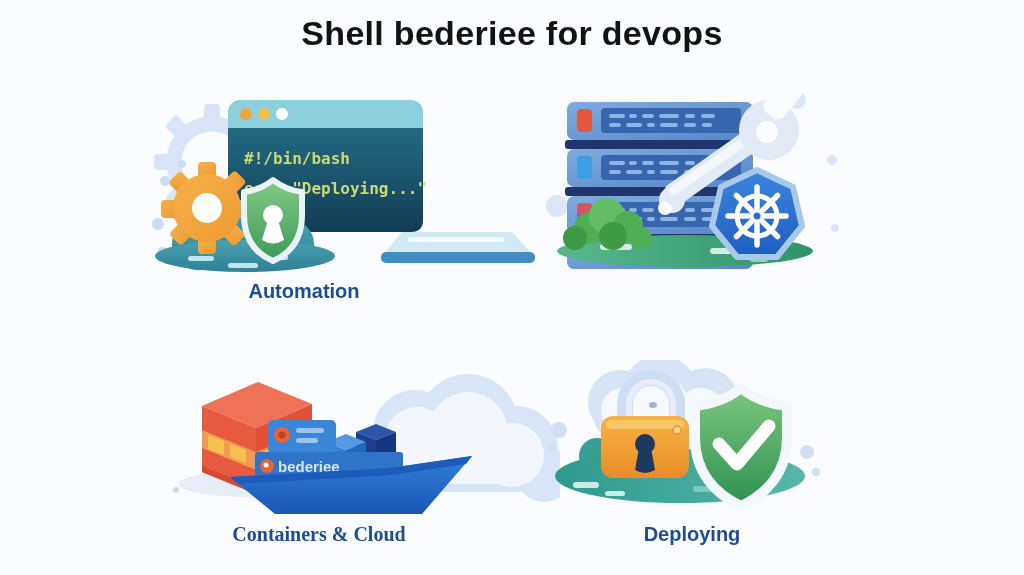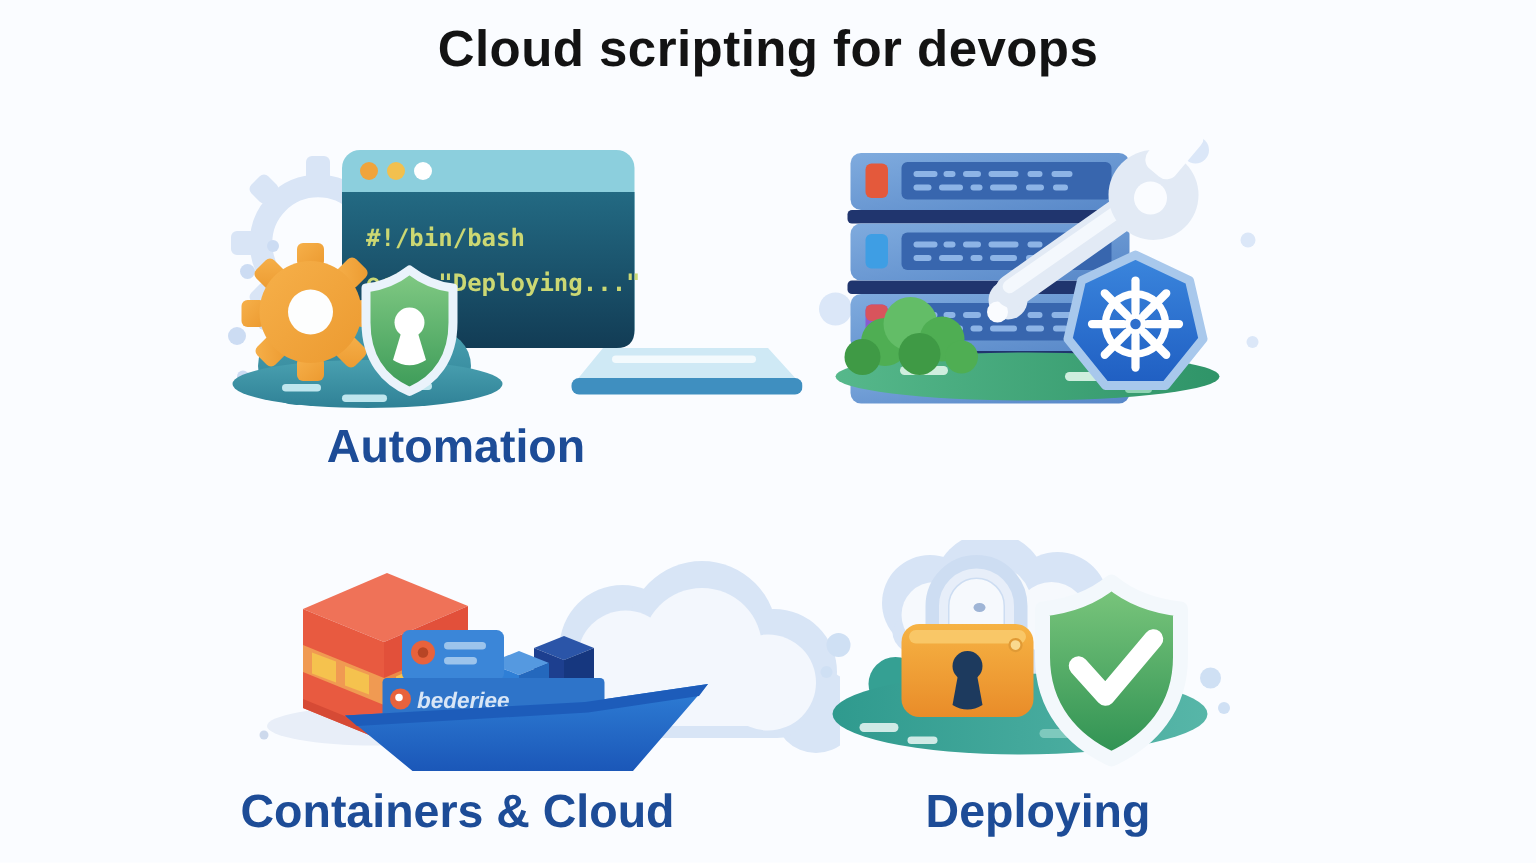--- a/index.html
+++ b/index.html
@@ -8,39 +8,39 @@
     overflow:hidden;font-family:"Liberation Sans",sans-serif;
   }
   .page-title{
     position:absolute;top:14px;left:0;width:100%;text-align:center;
     font-size:34px;font-weight:700;color:#131313;letter-spacing:.3px;margin:0;
   }
   .fig{position:absolute;}
   .fig svg{display:block;width:100%;height:100%;}
   .caption{
     position:absolute;width:400px;text-align:center;
-    font-size:31px;font-weight:700;color:#1d4c97;
+    font-size:20px;font-weight:700;color:#1d4c97;
   }
   .cap-automation{left:104px;top:280px;}
   .cap-infrastructure{left:492px;top:280px;}
-  .cap-containers{left:105px;top:523px;}
+  .cap-containers{left:119px;top:523px;font-family:Liberation Serif, serif;}
   .cap-security{left:492px;top:523px;}
   .fig-automation{left:150px;top:86px;width:385px;height:186px;}
   .fig-infrastructure{left:545px;top:88px;width:300px;height:184px;}
-  .fig-containers{left:160px;top:362px;width:400px;height:160px;font-style:italic;}
+  .fig-containers{left:160px;top:362px;width:400px;height:160px;}
   .fig-security{left:545px;top:360px;width:280px;height:155px;}
   text{font-family:"Liberation Sans",sans-serif;}
   .code-text{font-family:"DejaVu Sans Mono",monospace;font-weight:bold;}
 </style>
 </head>
 <body>
 
 <div class="stage">
 
-  <h1 class="page-title">Cloud scripting for devops</h1>
+  <h1 class="page-title">Shell bederiee for devops</h1>
 
   <div class="fig fig-automation">
     <svg viewBox="0 0 385 186">
       <defs>
         <linearGradient id="termGrad" x1="0" y1="0" x2="0" y2="1">
           <stop offset="0" stop-color="#236a83"></stop>
             <stop offset="1" stop-color="#123c55"></stop>
         </linearGradient>
         <linearGradient id="shieldGrad" x1="0" y1="0" x2="0" y2="1">
           <stop offset="0" stop-color="#82ca84"></stop>

